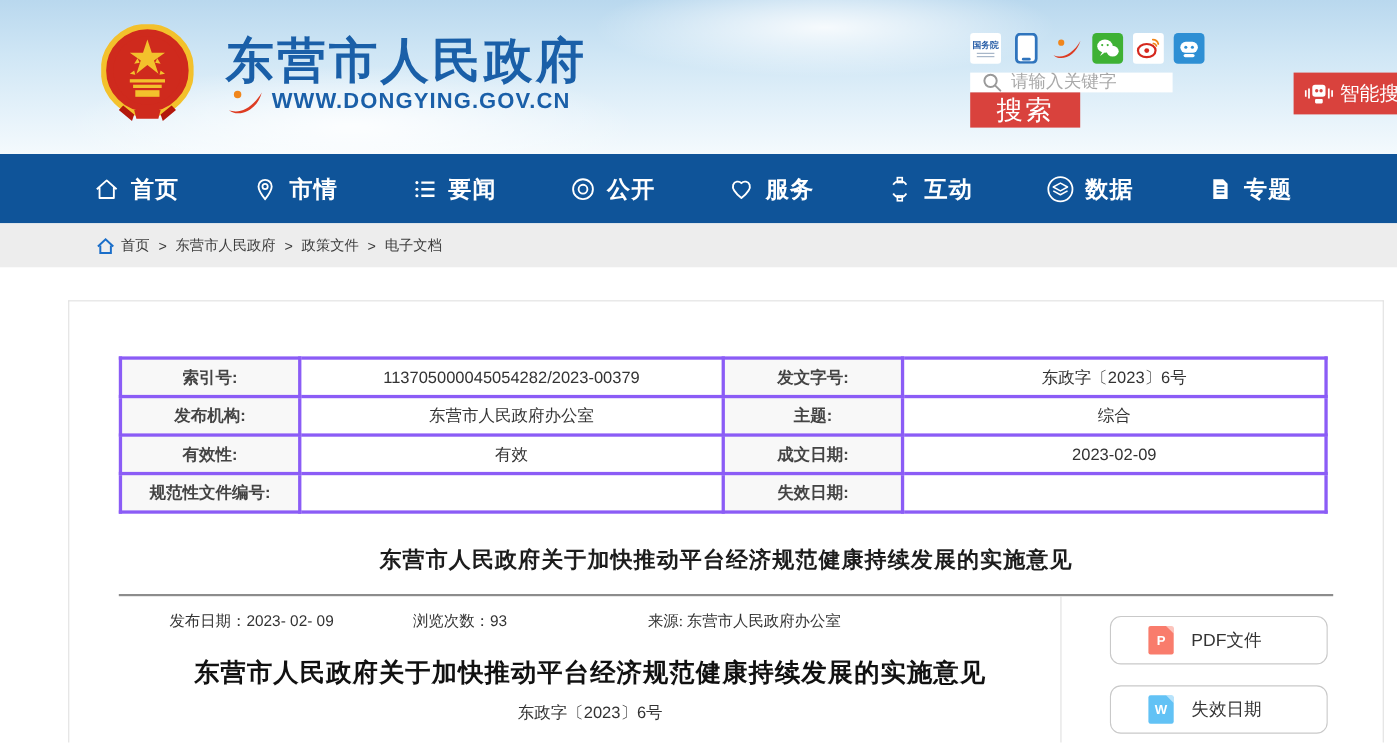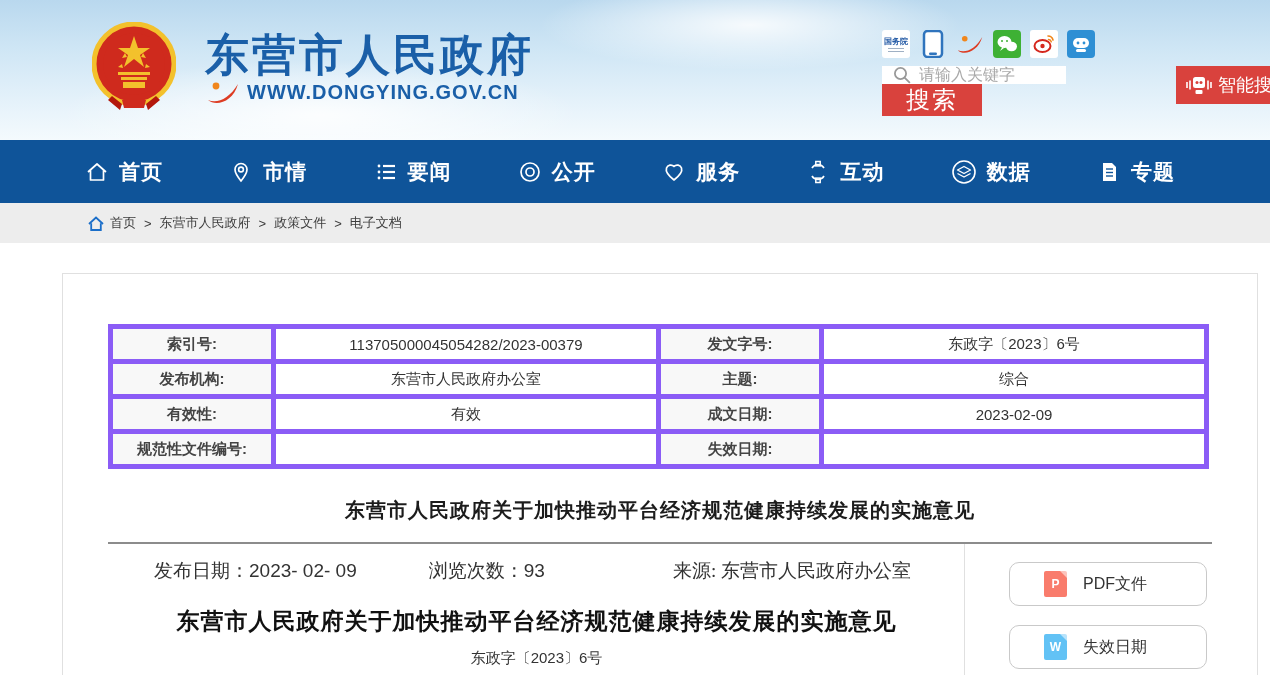--- a/index.html
+++ b/index.html
@@ -54,34 +54,34 @@
   .crumb { display:flex; align-items:center; gap:6px; font-size:13px; color:#3c3c3c; }
   .crumb a { color:#3c3c3c; text-decoration:none; cursor:pointer; }
   .crumb .sep { color:#3c3c3c; margin:0 2px; }
 
   
   .card { position:absolute; left:62px; top:273px; width:1196px; height:450px;
     background:#fff; border:1px solid #e0e0e0; border-bottom:none; }
 
   table.doc-info { border-collapse:collapse; margin:50px auto 0 45px; width:1096px;
     font-size:15px; color:#333; table-layout:fixed; }
-  table.doc-info td { border:5px solid #8b5cf6; height:35px; text-align:center;
+  table.doc-info td { border:3px solid #8b5cf6; height:35px; text-align:center;
     vertical-align:middle; padding:0 6px; }
   td.lbl { background:#f8f8f8; font-weight:bold; color:#444; width:163px; }
   td.val { width:385px; }
 
   .list-title { margin-top:28px; text-align:center; font-size:20px; font-weight:bold;
     color:#1c1c1c; letter-spacing:1px; }
   .hr-strong { margin:18px 45px 0 45px; height:2px; background:#8c8c8c; }
 
   .cols { display:flex; align-items:stretch; margin:0 0 0 1px; }
   .col-left { width:900px; padding:14px 0 40px 45px; }
   .col-right { flex:1; border-left:1px solid #e0e0e0; padding:18px 50px 30px 44px; }
 
-  .meta { display:flex; font-size:19px; color:#333; padding-left:45px; }
+  .meta { display:flex; font-size:14px; color:#333; padding-left:45px; }
   .meta .m2 { margin-left:72px; }
   .meta .m3 { margin-left:128px;font-family:Liberation Serif, serif; }
   .doc-title { margin-top:22px; text-align:center; font-size:23px; font-weight:bold;
     color:#111; letter-spacing:1px; }
   .doc-number { margin-top:12px; text-align:center; font-size:15px; color:#333; }
 
   .att-btn { width:198px; height:44px; border:1px solid #c9c9c9; border-radius:10px;
     background:#fff; display:flex; align-items:center; gap:16px; padding-left:34px;
     font-size:16px; color:#333; cursor:pointer; font-family:inherit; }
   .att-btn + .att-btn { margin-top:19px; }

